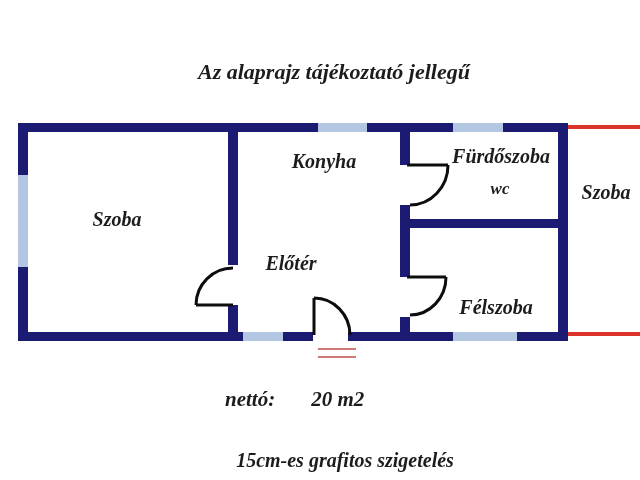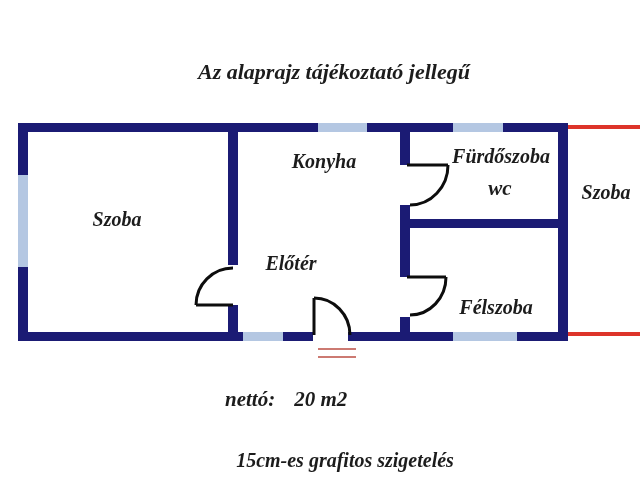--- a/index.html
+++ b/index.html
@@ -18,23 +18,23 @@
     color:var(--ink);overflow:hidden;
   }
   .plan-svg{position:absolute;left:0;top:0;width:640px;height:480px;}
   .lbl{
     position:absolute;transform:translate(-50%,-50%);
     font-style:italic;font-weight:bold;white-space:nowrap;
     color:var(--ink);line-height:1;
   }
   .title{font-size:22px;}
   .room{font-size:20px;}
-  .wc{font-size:21px;text-align:right;}
+  .wc{font-size:17px;text-align:right;}
   .netto-row{
-    position:absolute;left:225px;top:387px;display:flex;gap:19px;
+    position:absolute;left:225px;top:387px;display:flex;gap:36px;
     font-style:italic;font-weight:bold;font-size:21px;white-space:nowrap;
   }
   .footer{font-size:20px;}
 </style>
 </head>
 <body>
 
 <div class="page">
 
   <div class="lbl title" style="left:334px;top:72px;">Az alaprajz tájékoztató jellegű</div>

